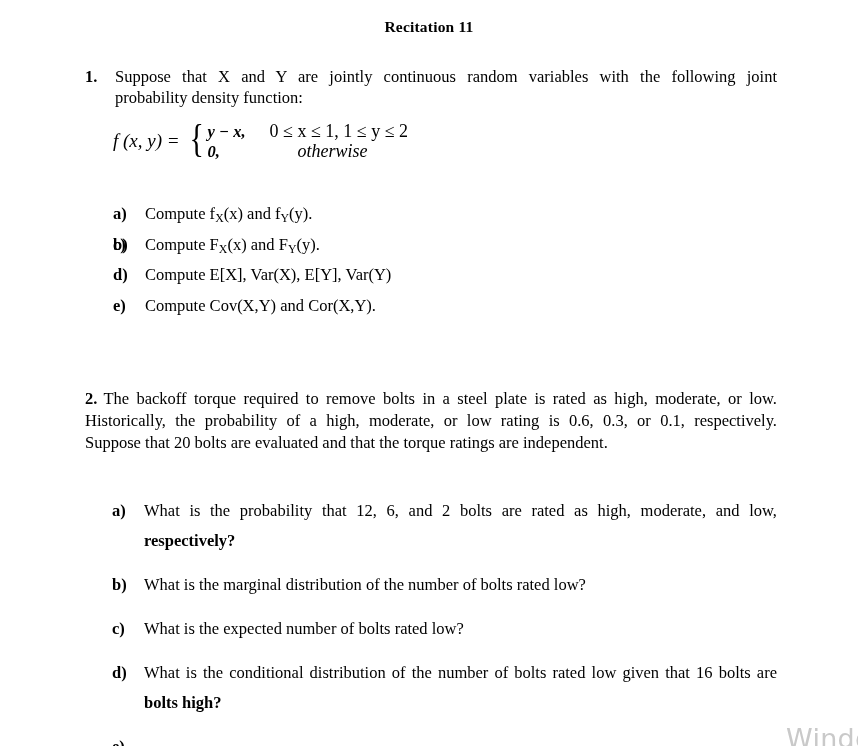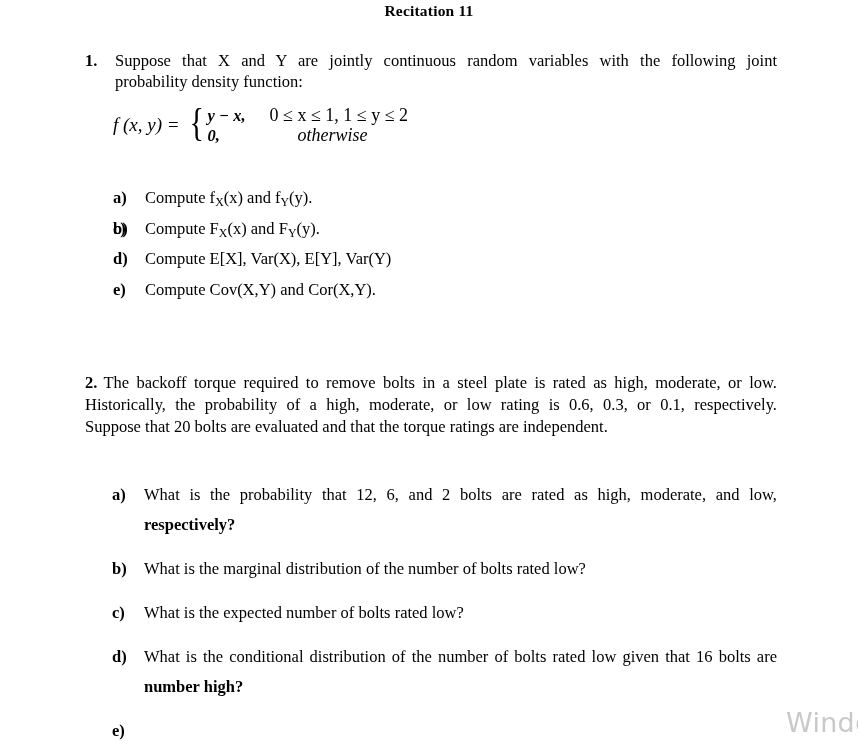--- a/index.html
+++ b/index.html
@@ -21,21 +21,21 @@
     width: 858px;
     height: 746px;
   }
 
   
   .doc-title {
     text-align: center;
     font-weight: bold;
     font-size: 15.5px;
     letter-spacing: 0.2px;
-    margin: 0;
+    margin: 16px;
     padding-top: 2px;
     line-height: 18px;
   }
 
   
   .problem1 {
     position: absolute;
     left: 85px;
     top: 50px;
     width: 692px;
@@ -297,21 +297,21 @@
     </div>
 
     <div class="alpha-item">
       <span class="alpha-marker">c)</span>
       <span>What is the expected number of bolts rated low?</span>
     </div>
 
     <div class="alpha-item just">
       <span class="alpha-marker">d)</span>
       <span class="jline">What is the conditional distribution of the number of bolts rated low given that 16 bolts are</span>
-      <span class="jline last">number high?</span>
+      <span class="jline last">bolts high?</span>
     </div>
 
     <div class="alpha-item">
       <span class="alpha-marker">e)</span>
     </div>
 
   </div>
 
   <div class="watermark">Windows</div>
 

